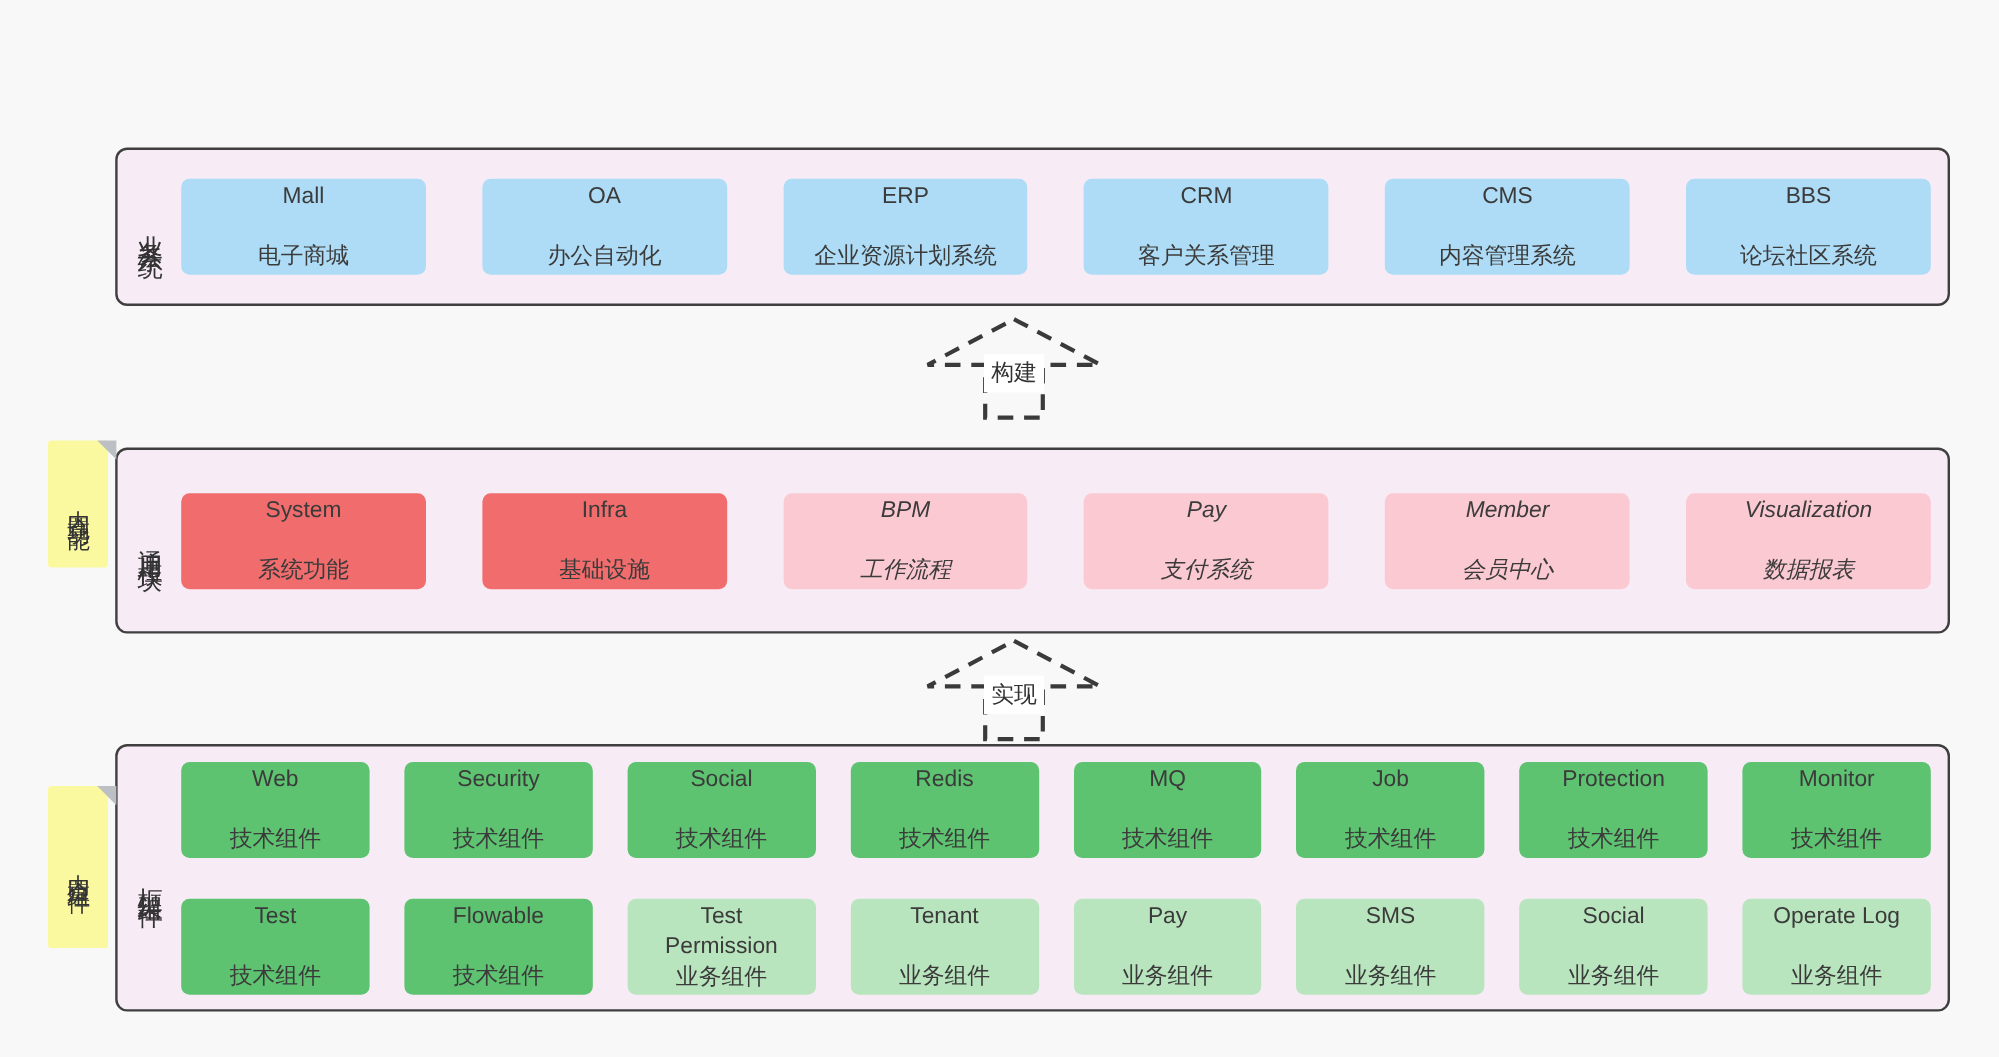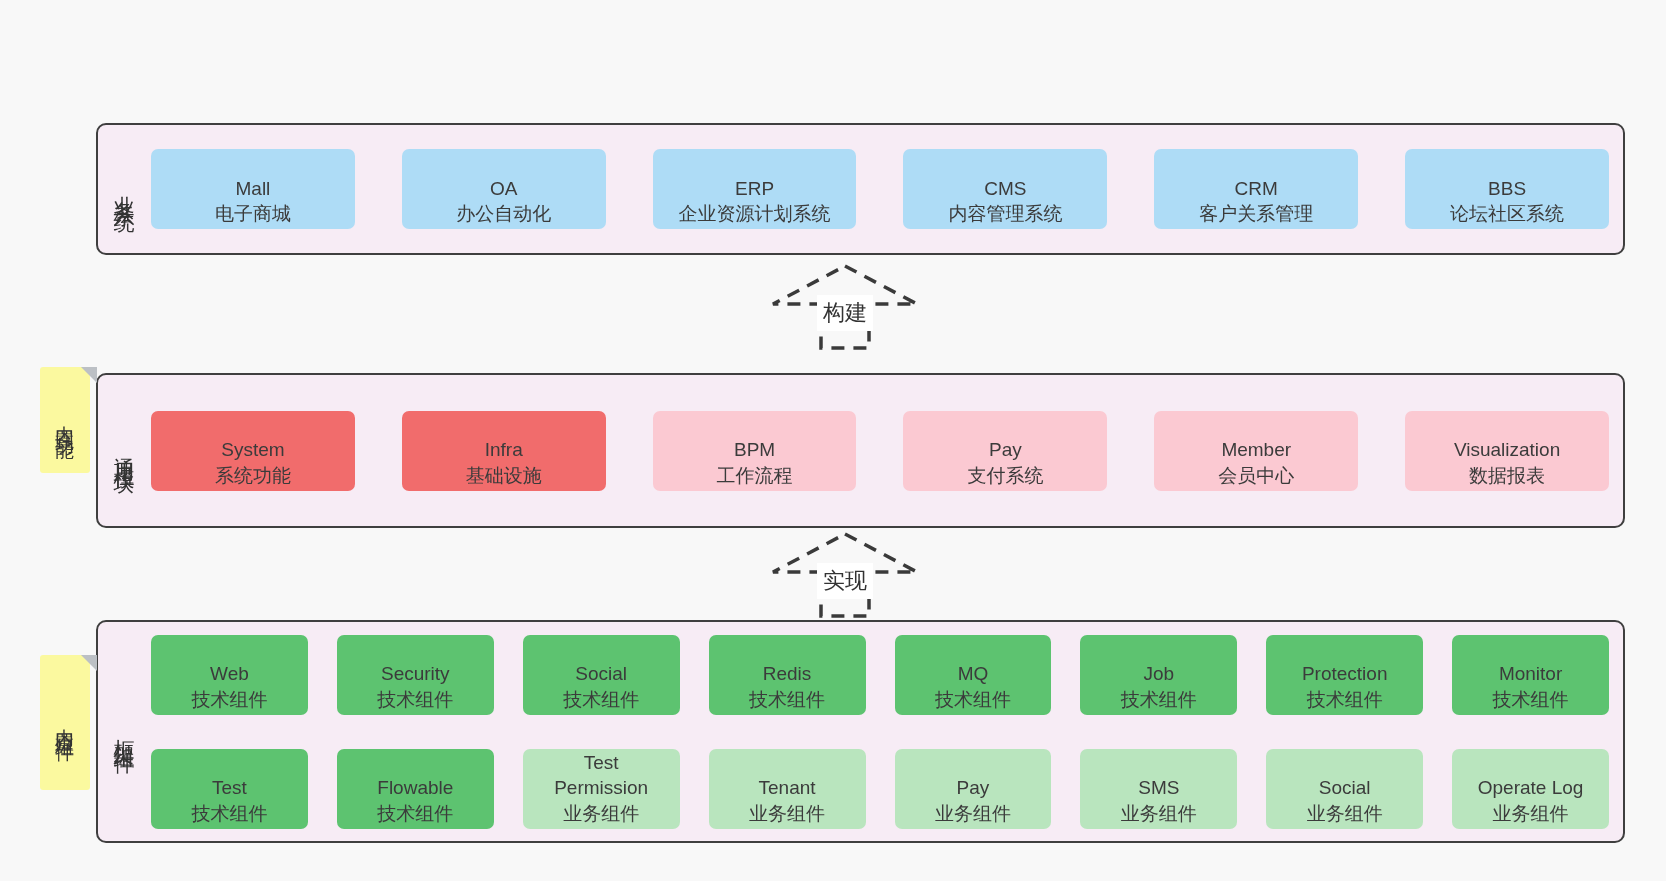--- a/index.html
+++ b/index.html
@@ -32,28 +32,28 @@
     flex:0 0 auto;
     writing-mode:vertical-lr; text-orientation:upright;
     font-size:21px; letter-spacing:5px; line-height:1;
     color:#333; margin-right:16px; white-space:nowrap;
   }
   .box-row{flex:1; display:flex; gap:47px; align-items:stretch;}
   .rows{flex:1; display:flex; flex-direction:column; gap:34px;}
   .rows .box-row{gap:29px;}
   .box{
     flex:1 1 0; height:80px; border-radius:7px;
-    display:flex; flex-direction:column; justify-content:flex-end; align-items:center;
+    display:flex; flex-direction:column; justify-content:space-between; align-items:center;
     text-align:center; font-size:19px; line-height:1.35;
     padding:2px 12px; overflow:hidden;
   }
   .box .name,.box .desc{display:block; max-width:100%;}
   .blue{background:var(--blue);}
   .red{background:var(--red);}
-  .pink{background:var(--pink);}
+  .pink{background:var(--pink);font-style:italic;}
   .green{background:var(--green);}
   .lightgreen{background:var(--light-green);}
   .sticky{
     position:absolute; left:40px; width:50px;
     background:var(--sticky-yellow); border-radius:3px;
     display:flex; align-items:center; justify-content:center;
     z-index:3;
   }
   #sticky-modules{top:367px; height:106px;}
   #sticky-components{top:655px; height:135px;}
@@ -67,21 +67,21 @@
     border-left:16px solid transparent;
   }
   .arrow{
     position:absolute; left:770px; width:150px; height:88px; z-index:2;
   }
   #arrow-build{top:263px;}
   #arrow-implement{top:531px;}
   .arrow svg{display:block; width:150px; height:88px;}
   .arrow-label{
     position:absolute; top:32px; left:50%; transform:translateX(-50%);
-    background:#fff; padding:3px 6px; font-size:22px; color:#333;
+    background:#fff; padding:3px 6px; font-size:19px; color:#333;
     white-space:nowrap;
   }
 </style>
 </head>
 <body>
 
 <div class="panel" id="panel-business">
   <div class="vlabel">业务系统</div>
   <div class="box-row">
     <div class="box blue">
@@ -90,26 +90,26 @@
     </div>
     <div class="box blue">
       <span class="name">OA</span>
       <span class="desc">办公自动化</span>
     </div>
     <div class="box blue">
       <span class="name">ERP</span>
       <span class="desc">企业资源计划系统</span>
     </div>
     <div class="box blue">
+      <span class="name">CRM</span>
+      <span class="desc">客户关系管理</span>
+    </div>
+    <div class="box blue">
       <span class="name">CMS</span>
       <span class="desc">内容管理系统</span>
-    </div>
-    <div class="box blue">
-      <span class="name">CRM</span>
-      <span class="desc">客户关系管理</span>
     </div>
     <div class="box blue">
       <span class="name">BBS</span>
       <span class="desc">论坛社区系统</span>
     </div>
   </div>
 </div>
 
 <div class="arrow" id="arrow-build">
   <svg viewBox="0 0 150 88">

